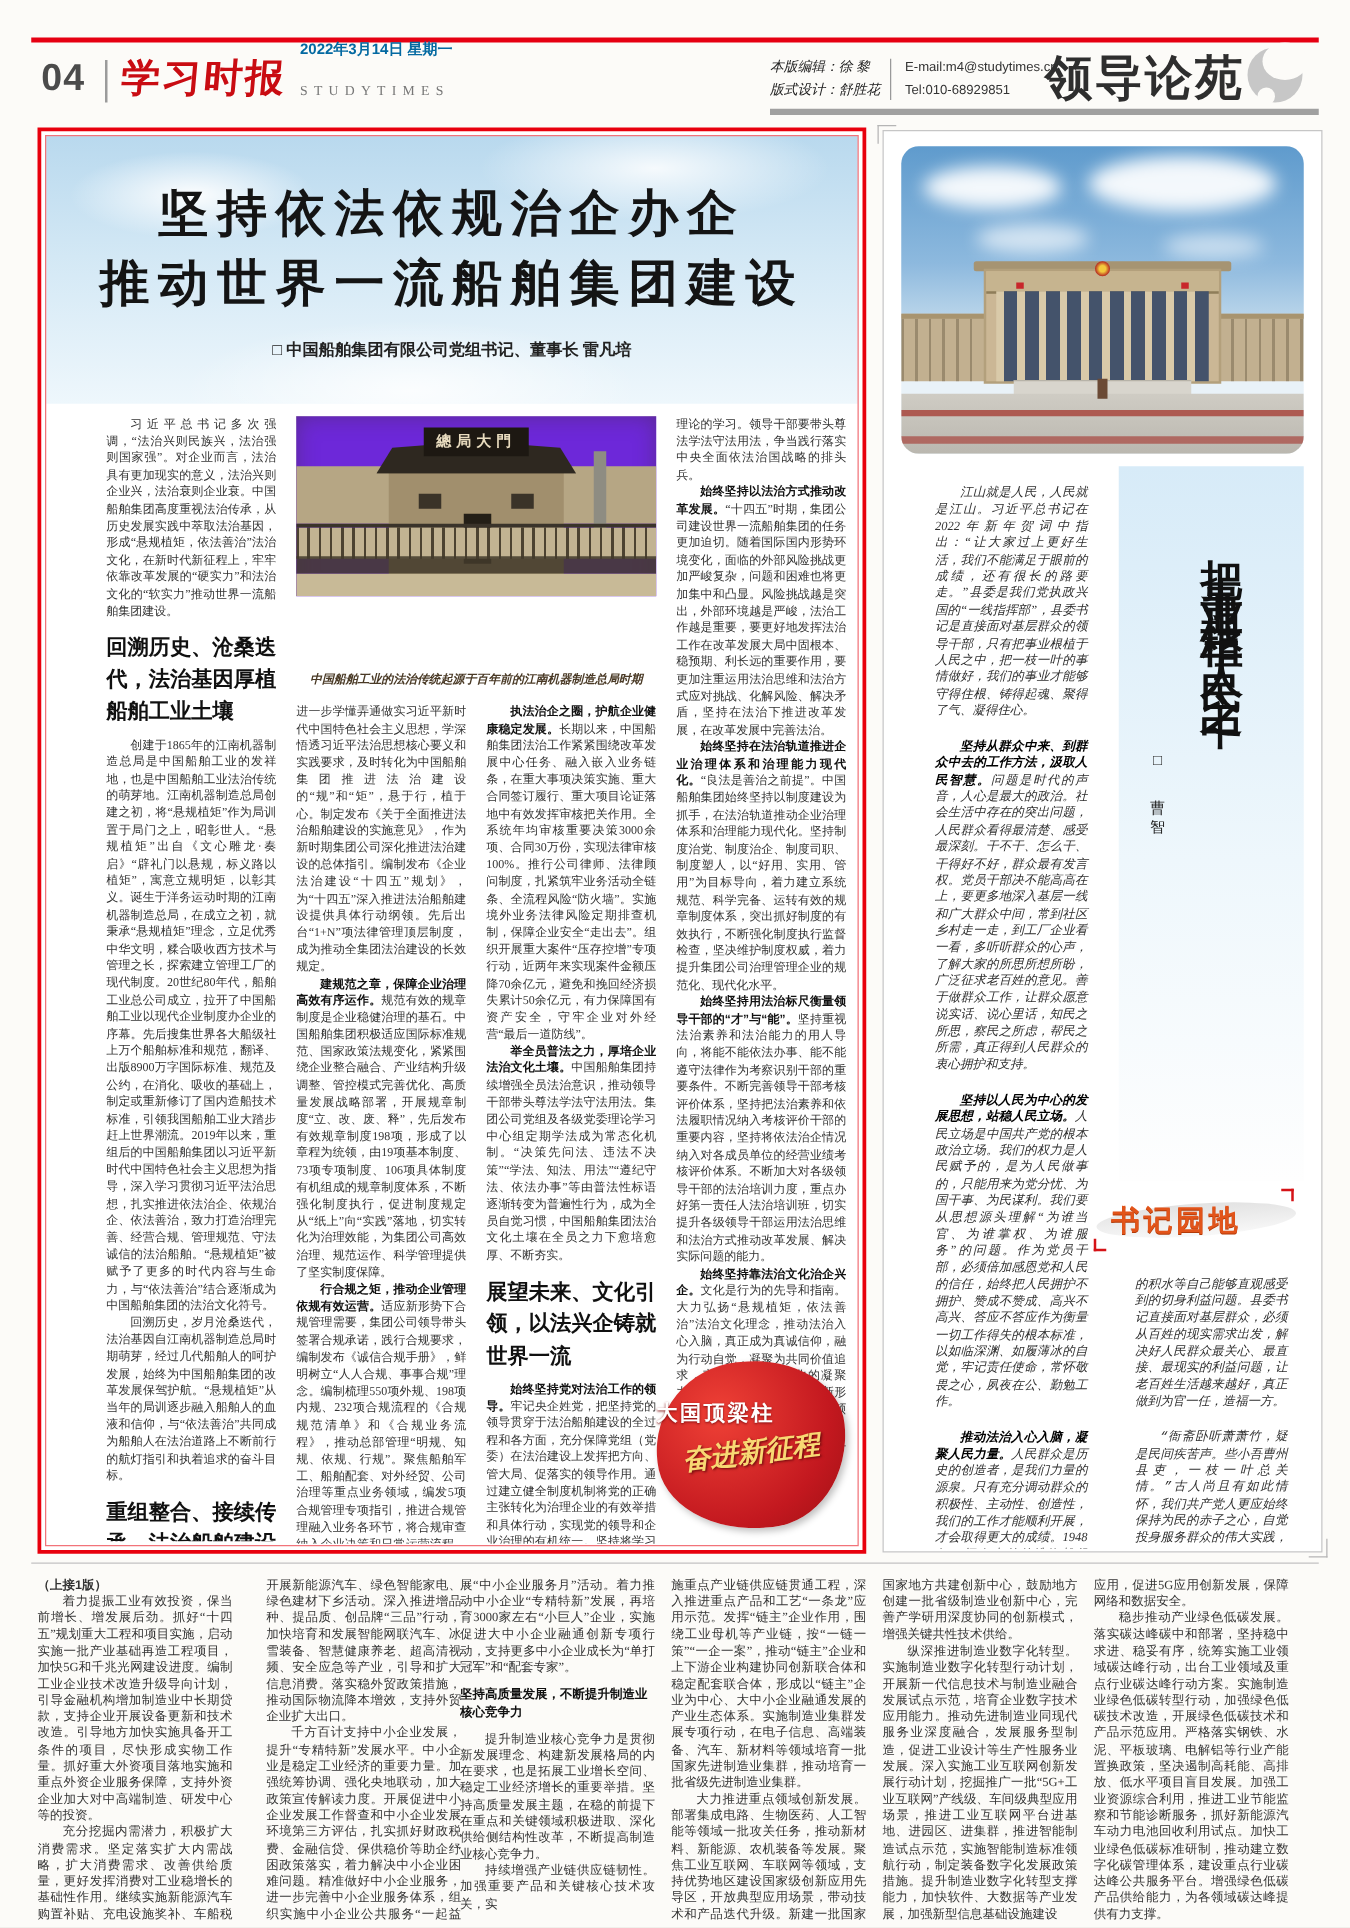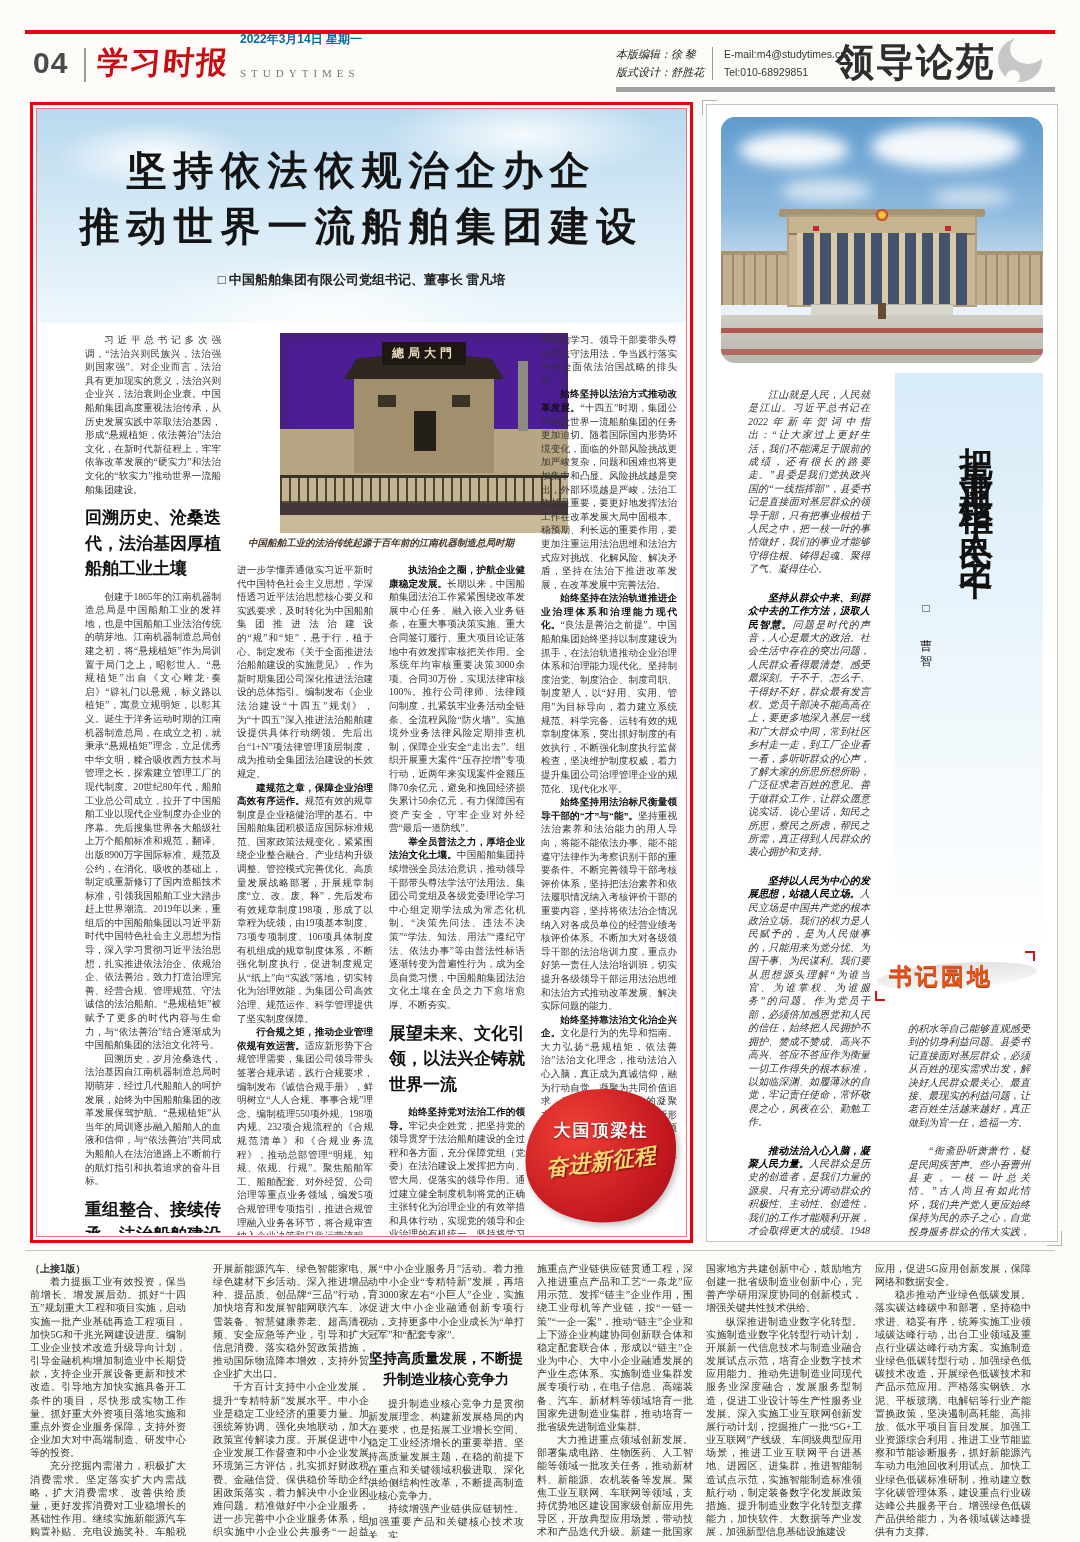--- a/index.html
+++ b/index.html
@@ -42,22 +42,22 @@
   .mcol p{margin:0;text-indent:2em;}
   .mcol p.t-cont,.mcol p.t-sig{text-indent:0;}
   .mcol p b{font-family:"Liberation Sans",sans-serif;font-weight:700;color:#111;}
   h3.colhead{margin:9px 0 8px;font:700 17px/1.5 "Liberation Sans",sans-serif;color:#101010;text-align:left;}
   .c1{left:52px;height:900px;}
   .c2{left:204px;top:458px;height:672px;}
   .c3{left:356px;top:458px;height:672px;}
   .c4{left:508px;height:852px;}
 
   
-  .oldphoto{position:absolute;left:204px;top:228px;width:288px;height:200px;background:#4c1d95;overflow:hidden;
-            box-shadow:inset 0 0 18px rgba(60,45,20,.35);margin-left:43px;}
+  .oldphoto{position:absolute;left:204px;top:228px;width:288px;height:144px;background:#6d28d9;overflow:hidden;
+            box-shadow:inset 0 0 18px rgba(60,45,20,.35);}
   .op-plaque{position:absolute;left:50%;top:9px;transform:translateX(-50%);background:#1d1812;color:#e9dcbf;
              font-size:12px;letter-spacing:4px;padding:3px 10px;font-weight:700;}
   .op-wall{position:absolute;left:0;right:0;bottom:58px;height:46px;background:#b6a684;}
   .op-house{position:absolute;left:74px;top:44px;width:140px;height:96px;background:#a18f6d;}
   .op-house::before{content:"";position:absolute;left:-10px;top:-24px;width:160px;height:26px;background:#2e2820;
                     clip-path:polygon(0 100%,8% 20%,50% 0,92% 20%,100% 100%);}
   .op-door{position:absolute;left:60px;top:34px;width:22px;height:40px;background:#241f17;}
   .op-win{position:absolute;top:18px;width:18px;height:12px;background:#3a3328;}
   .op-chimney{position:absolute;left:238px;top:28px;width:10px;height:70px;background:#8e8c82;}
   .op-fence{position:absolute;left:0;right:0;bottom:30px;height:28px;
@@ -65,21 +65,21 @@
   .op-crowd{position:absolute;left:0;right:0;bottom:18px;height:14px;background:#433b2c;opacity:.85;}
   .op-ground{position:absolute;left:0;right:0;bottom:0;height:18px;background:#c8ba97;}
   .op-caption{position:absolute;left:204px;top:432px;width:288px;text-align:center;
               font:italic 700 9.5px "Liberation Serif",serif;color:#4a3a26;}
 
   
   .stamp{position:absolute;left:492px;top:984px;width:152px;height:134px;}
   .stamp-shape{position:absolute;inset:0;transform:rotate(-6deg);
       background:radial-gradient(circle at 35% 30%,#ef4136,#c3181f 65%,#9d1014);
       border-radius:48% 52% 44% 56%/54% 44% 58% 46%;box-shadow:2px 3px 6px rgba(0,0,0,.25);}
-  .stamp-l1{position:absolute;left:0;right:0;top:30px;text-align:center;color:#fff;
+  .stamp-l1{position:absolute;left:0;right:0;top:30px;text-align:left;color:#fff;
             font:900 17px "Liberation Sans",sans-serif;letter-spacing:2px;text-shadow:0 1px 2px #7d0b0e;}
   .stamp-l2{position:absolute;left:0;right:0;top:58px;text-align:center;color:#f8d873;
             font:italic 900 22px "Liberation Serif",serif;transform:rotate(-7deg);text-shadow:1px 1px 2px #6e0a0c;}
 
   
   .leader-box{left:706px;top:104px;width:352px;height:1138px;border:1px solid #c6c6c6;background:#fff;}
   .leader-box::before{content:"";position:absolute;left:-5px;top:-5px;width:14px;height:14px;
       border-left:1px solid #b5b5b5;border-top:1px solid #b5b5b5;}
   .leader-box::after{content:"";position:absolute;right:-5px;bottom:-5px;width:14px;height:14px;
       border-right:1px solid #b5b5b5;border-bottom:1px solid #b5b5b5;}
@@ -102,21 +102,21 @@
   .gh-carpet1{position:absolute;left:0;right:0;bottom:30px;height:5px;background:#a8463e;opacity:.85;}
   .gh-carpet2{position:absolute;left:0;right:0;bottom:8px;height:6px;background:#a8463e;opacity:.7;}
   .gh-podium{position:absolute;left:50%;bottom:44px;transform:translateX(-50%);width:8px;height:16px;background:#6b4a35;}
   .gh-flag{position:absolute;width:6px;height:5px;background:#c8262b;}
 
   .lcol{position:absolute;font:italic 10px/13.4px "Liberation Serif",serif;color:#2e2e2e;text-align:justify;overflow:hidden;}
   .lcol p{margin:15px;text-indent:2em;}
   .lcol p.t-cont{text-indent:0;}
   .lcol p b{font-style:italic;font-weight:900;color:#000;}
   .lc1{left:26px;top:268px;width:152px;height:866px;}
-  .lc2{left:186px;top:902px;width:152px;height:230px;}
+  .lc2{left:186px;top:902px;width:152px;height:230px;font-family:Liberation Mono, monospace;}
   .titlebox{position:absolute;left:188px;top:268px;width:148px;height:572px;
             background:linear-gradient(180deg,#d7ebf8 0%,#eef7fc 55%,#fefefe 100%);}
   .vtitle{position:absolute;left:50%;top:48px;transform:translateX(-30%);
           writing-mode:vertical-rl;font:900 34px/1 "Liberation Serif",serif;color:#111;letter-spacing:13px;}
   .vauthor{position:absolute;left:22px;top:228px;writing-mode:vertical-rl;
            font:400 12px "Liberation Sans",sans-serif;color:#222;letter-spacing:6px;}
   .garden{position:absolute;left:168px;top:844px;width:168px;height:52px;}
   .garden .swoosh{position:absolute;left:2px;top:14px;width:160px;height:26px;border-radius:50%;
                   background:linear-gradient(180deg,#e2e2e2,#f8f8f8);transform:rotate(-4deg);}
   .garden .gtext{position:absolute;left:14px;top:12px;font:900 23px "Liberation Sans",sans-serif;color:#e2541a;letter-spacing:3px;
@@ -124,21 +124,21 @@
   .garden .tick1{position:absolute;right:8px;top:2px;width:10px;height:10px;border-top:2px solid #d51317;border-right:2px solid #d51317;}
   .garden .tick2{position:absolute;left:0px;bottom:0px;width:10px;height:10px;border-bottom:2px solid #d51317;border-left:2px solid #d51317;}
 
   
   .bot-rule{left:25px;top:1250px;width:1030px;height:1px;background:#c2c2c2;}
   .bcol{position:absolute;top:1262px;width:156px;height:276px;font-size:10px;line-height:13.15px;
         text-align:justify;overflow:hidden;color:#333;}
   .bcol p{margin:0;text-indent:2em;}
   .bcol p.t-cont{text-indent:0;}
   .bcol .jump{font-weight:700;text-indent:0;font-family:"Liberation Sans",sans-serif;}
-  .bcol h3.colhead{font-size:14px;text-align:center;margin:7px 0;}
+  .bcol h3.colhead{font-size:10px;margin:7px 0;}
   .b1{left:30px;} .b2{left:213px;} .b3{left:368px;} .b4{left:537px;} .b5{left:706px;} .b6{left:875px;}
 </style>
 </head>
 <body>
 
 <div class="page" data-name="newspaper-page">
 
   <div class="abs top-rule" data-name="top-red-rule"></div>
   <div class="abs pageno" data-name="page-number">04</div>
   <div class="abs pn-div" data-name="header-divider"></div>

